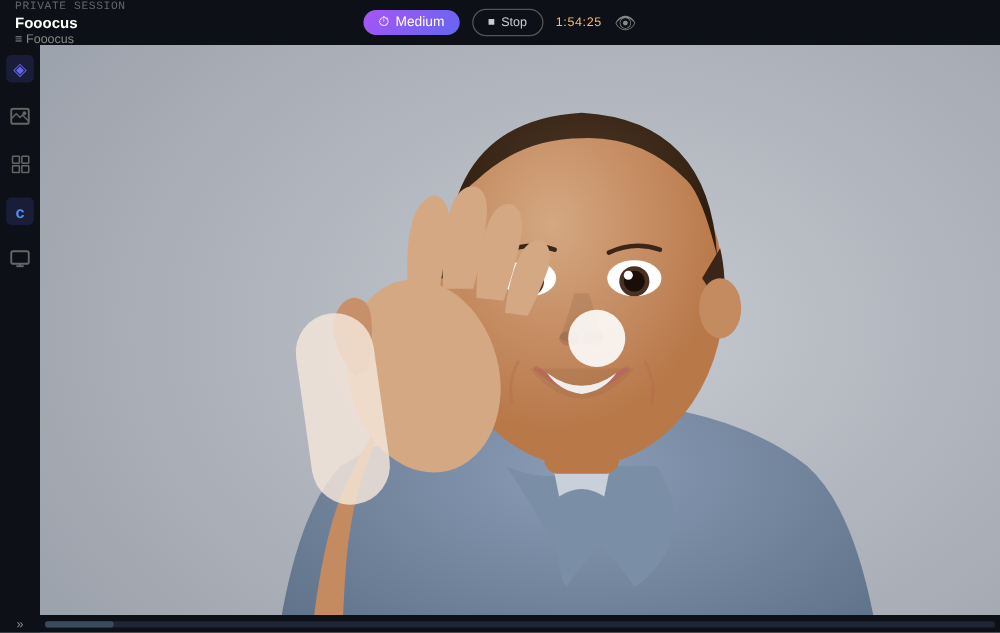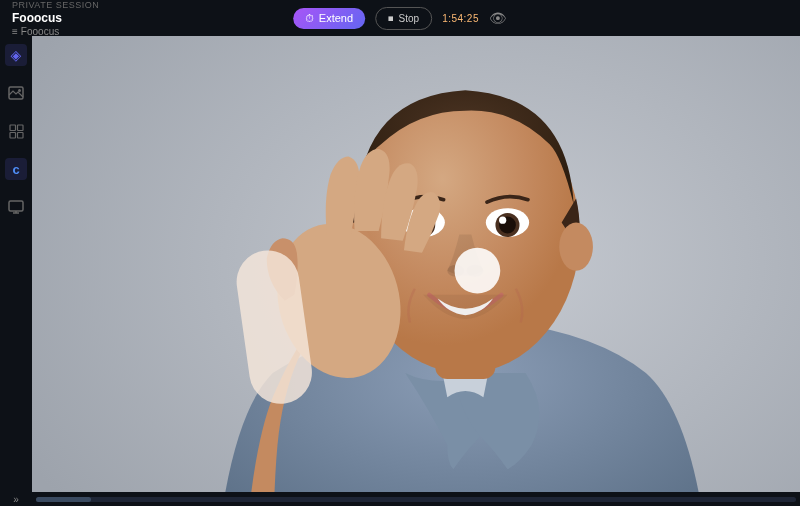--- a/index.html
+++ b/index.html
@@ -31,20 +31,21 @@
       display: flex;
       flex-direction: column;
       gap: 1px;
     }
 
     .private-session-label {
       font-size: 9px;
       color: #666;
       text-transform: uppercase;
       letter-spacing: 0.5px;
+      font-family: Liberation Mono, monospace;
     }
 
     .app-name {
       font-size: 12px;
       color: #fff;
       font-weight: 600;
     }
 
     .app-quality {
       font-size: 10px;
@@ -206,21 +207,21 @@
   <div class="top-bar-left">
     <span class="private-session-label">PRIVATE SESSION</span>
     <span class="app-name">Fooocus</span>
     <span class="app-quality">
       <span>≡</span>
       <span>Fooocus</span>
     </span>
   </div>
 
   <div class="top-bar-center">
-    <button class="btn-extend">Extend</button>
+    <button class="btn-extend">Medium</button>
     <button class="btn-stop">Stop</button>
     <span class="timer">1:54:25</span>
     <span class="eye-icon">👁</span>
   </div>
 
   <div style="width: 120px;"></div>
 </div>
 
 <div class="main-content">
 

